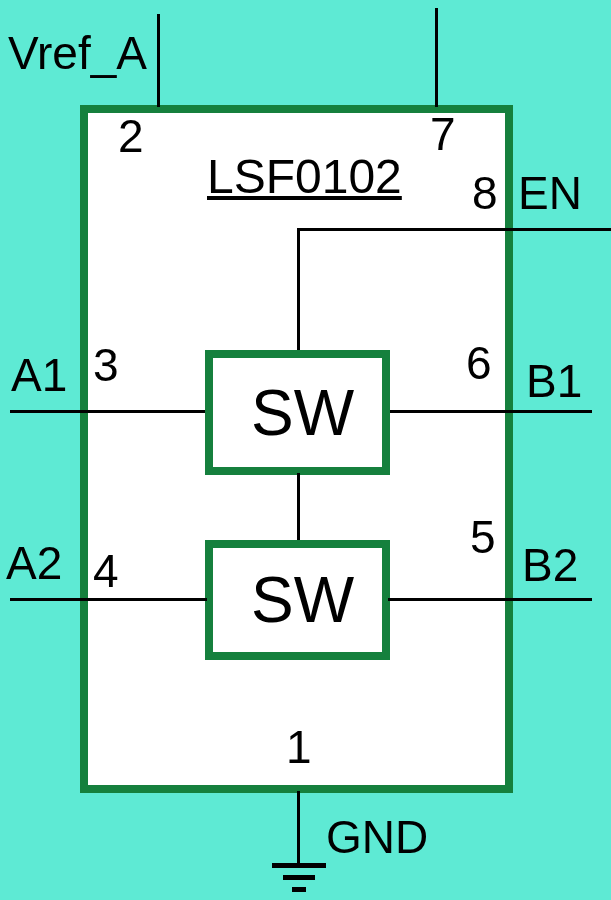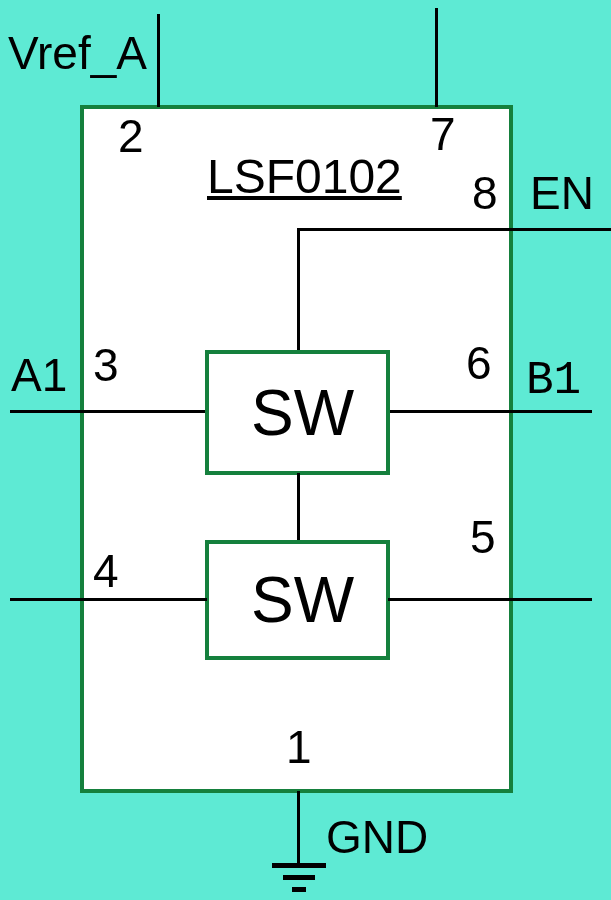--- a/index.html
+++ b/index.html
@@ -17,21 +17,21 @@
     overflow: hidden;
   }
   .wire {
     position: absolute;
     background: #000000;
   }
   .wire.h { height: 3px; }
   .wire.v { width: 3px; }
   .box {
     position: absolute;
-    border: 4px solid #15803d;
+    border: 8px solid #15803d;
     background: #ffffff;
     box-sizing: border-box;
     padding-left: 10px;
   }
   .lbl {
     position: absolute;
     line-height: 1;
     font-size: 46px;
     color: #000000;
     white-space: nowrap;
@@ -63,47 +63,49 @@
   <div class="wire v" style="left:157px; top:14px; height:93px;"></div>
   <div class="wire v" style="left:435px; top:8px; height:99px;"></div>
 
   <div class="lbl" style="left:8px; top:30px;">Vref_A</div>
   <div class="lbl" style="left:118px; top:113px;">2</div>
   <div class="lbl" style="left:430px; top:111px;">7</div>
 
   <div class="lbl chip-name" style="left:207px; top:153px;text-decoration:underline;">LSF0102</div>
 
   <div class="lbl" style="left:472px; top:170px;">8</div>
-  <div class="lbl" style="left:530px; top:170px;">EN</div>
+  <div class="lbl" style="left:518px; top:170px;">EN</div>
   <div class="wire h" style="left:297px; top:228px; width:314px;"></div>
   <div class="wire v" style="left:297px; top:228px; height:124px;"></div>
 
   <div class="wire h" style="left:10px; top:410px; width:197px;"></div>
   <div class="wire h" style="left:388px; top:410px; width:204px;"></div>
 
   <div class="lbl" style="left:11px; top:352px;">A1</div>
   <div class="lbl" style="left:93px; top:342px;">3</div>
   <div class="lbl" style="left:466px; top:340px;">6</div>
-  <div class="lbl" style="left:526px; top:358px;font-family:Liberation Mono, monospace;">B1</div>
+  <div class="lbl" style="left:526px; top:358px;">B1</div>
 
   <div class="box sw-box" style="left:205px; top:350px; width:185px; height:125px;">
     <span class="sw-text">SW</span>
   </div>
 
   <div class="wire v" style="left:297px; top:473px; height:69px;"></div>
 
   <div class="box sw-box" style="left:205px; top:540px; width:185px; height:120px;">
     <span class="sw-text">SW</span>
   </div>
 
   <div class="wire h" style="left:10px; top:598px; width:197px;"></div>
   <div class="wire h" style="left:388px; top:598px; width:204px;"></div>
 
+  <div class="lbl" style="left:6px; top:540px;">A2</div>
   <div class="lbl" style="left:93px; top:548px;">4</div>
   <div class="lbl" style="left:470px; top:514px;">5</div>
+  <div class="lbl" style="left:522px; top:542px;">B2</div>
 
   <div class="lbl" style="left:286px; top:724px;">1</div>
   <div class="wire v" style="left:297px; top:791px; height:76px;"></div>
   <div class="lbl" style="left:326px; top:814px;">GND</div>
 
   <div>
     <div class="gnd-bar" style="left:272px; top:863px; width:54px;"></div>
     <div class="gnd-bar" style="left:283px; top:875px; width:32px;"></div>
     <div class="gnd-bar" style="left:292px; top:887px; width:14px;"></div>
   </div>

